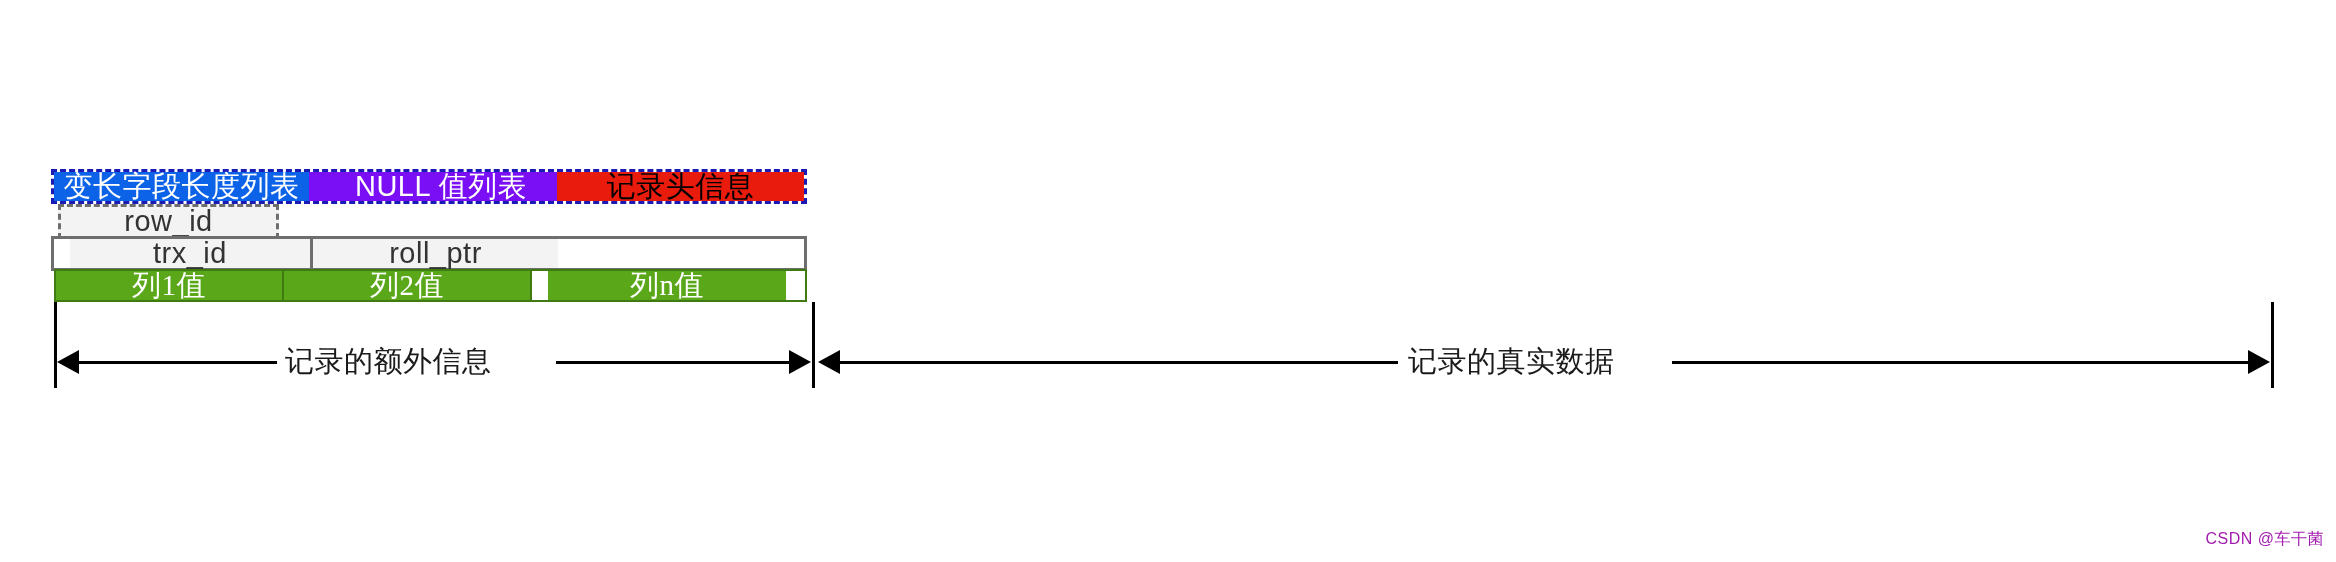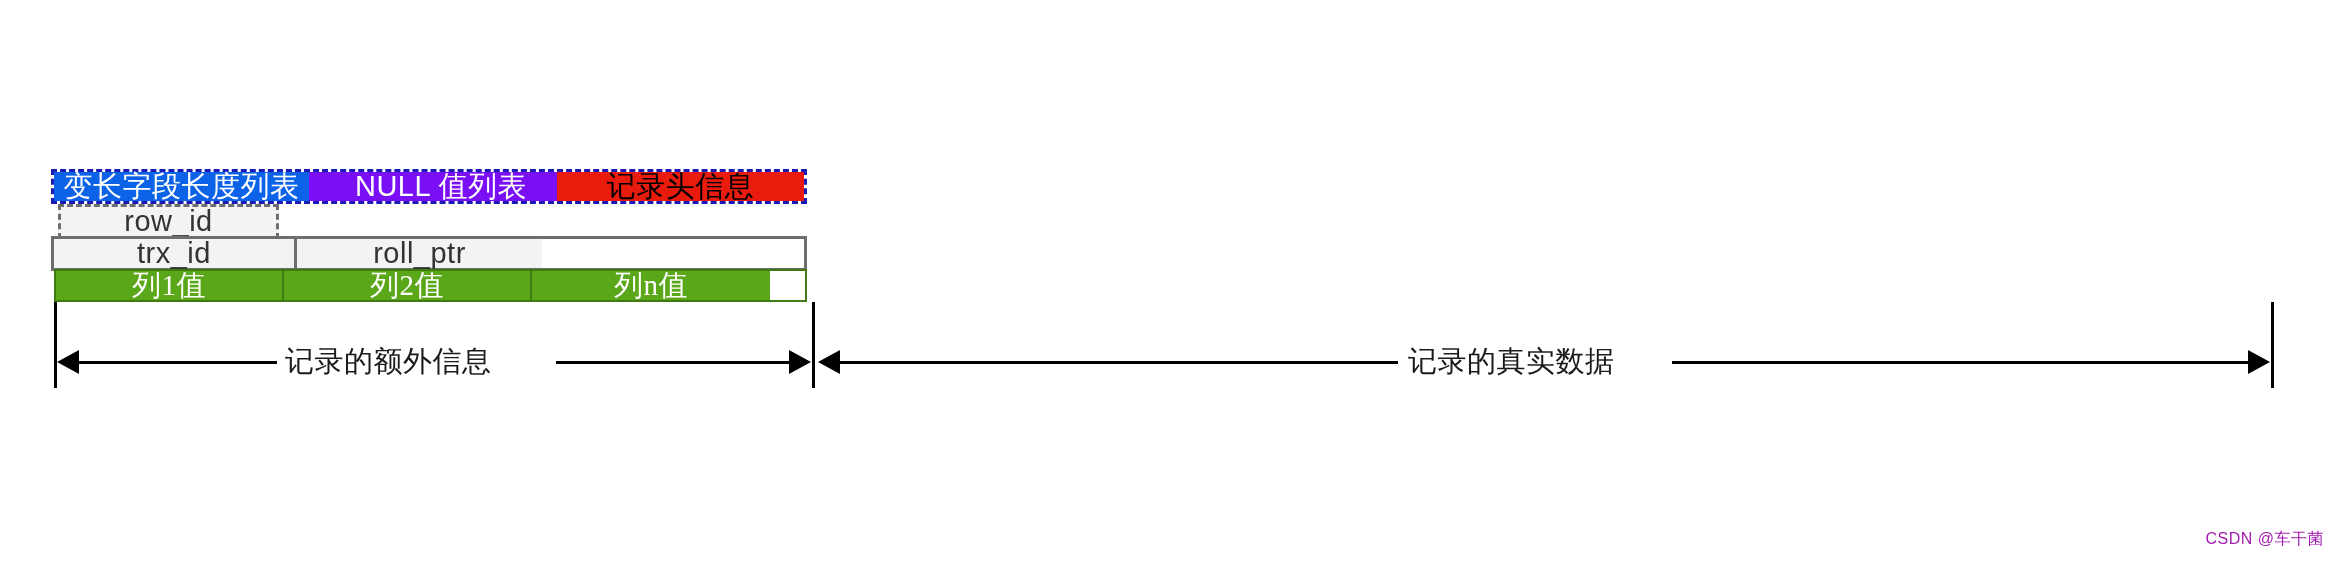--- a/index.html
+++ b/index.html
@@ -82,20 +82,21 @@
     font-family: Liberation Sans, sans-serif;
   }
   .sys-group {
     display: flex;
     align-items: stretch;
     border: 3px solid #6e6e6e;
     box-sizing: content-box;
     height: 130px;
     margin-top: -3px;
     margin-left: -3px;
+    padding-left: 16px;
   }
   .cell-trxid {
     width: 243px;
     background: #f3f3f3;
     color: #333333;
     border-right: 3px solid #6e6e6e;
   }
   .cell-rollptr {
     width: 245px;
     background: #f3f3f3;
@@ -114,21 +115,21 @@
     font-family: Liberation Serif, serif;
   }
   .cell-green {
     background: #5aa81a;
     color: #ffffff;
     border-right: 2px solid #3f7a12;
   }
   .cell-green:last-child { border-right: none; }
   .cell-col1 { width: 228px; }
   .cell-col2 { width: 248px; }
-  .cell-coln { width: 238px; }
+  .cell-coln { width: 238px; margin-left: 16px; }
 
   
   .tick {
     position: absolute;
     width: 3px;
     background: #000000;
   }
   .tick-left   { left: 54px;   top: 302px; height: 86px; }
   .tick-mid    { left: 812px;  top: 302px; height: 86px; }
   .tick-right  { left: 2271px; top: 302px; height: 86px; }

